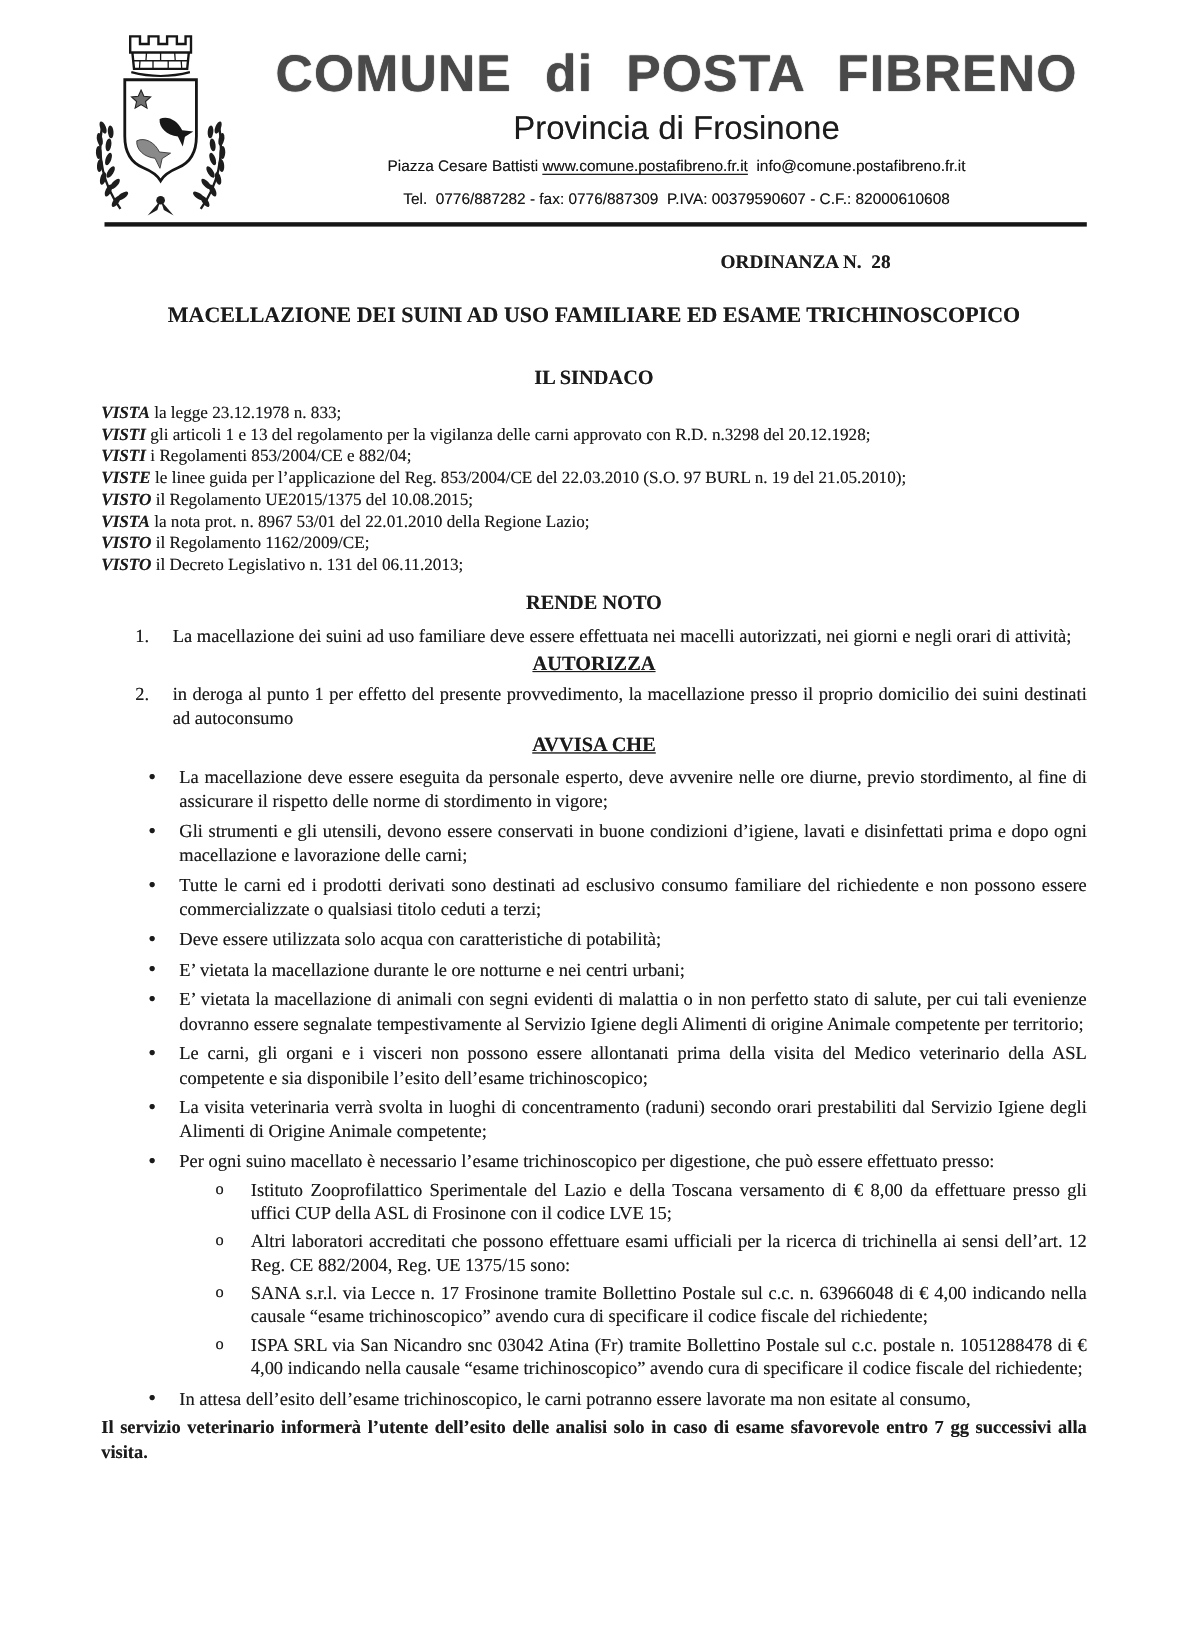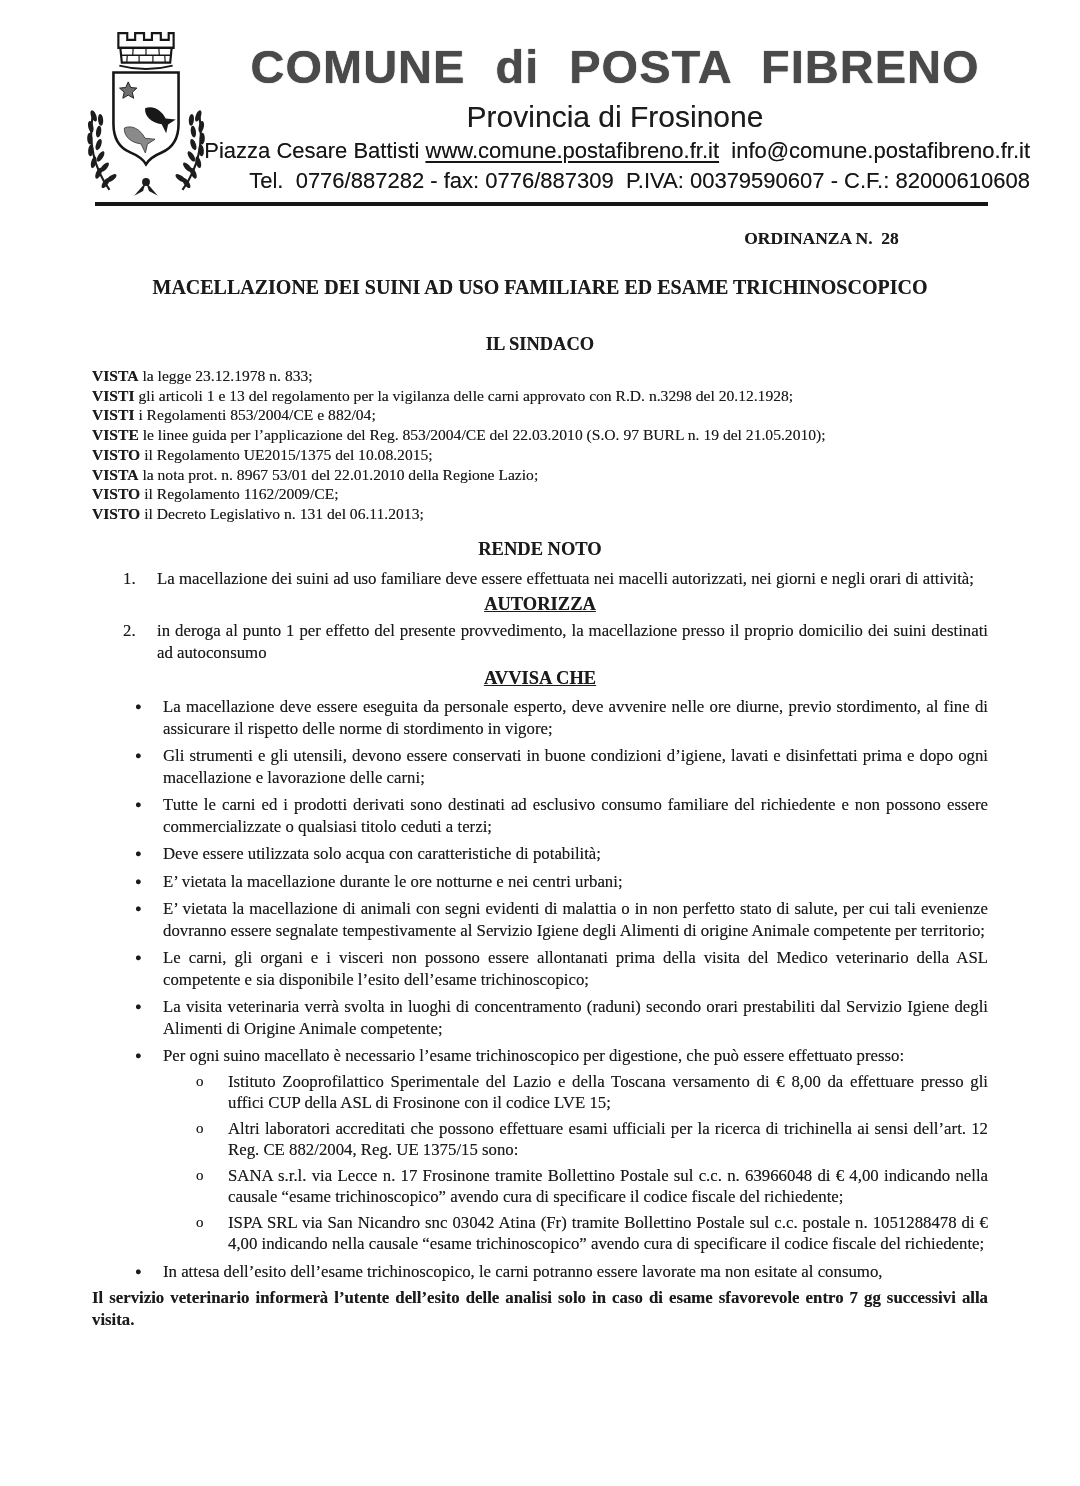--- a/index.html
+++ b/index.html
@@ -21,33 +21,33 @@
     font-family:"Liberation Sans",sans-serif;
   }
   .muni{
     font-size:47px;font-weight:bold;
     letter-spacing:1px;word-spacing:16px;
     color:#4a4a4a;
     text-shadow:0 0 1px #2c2c2c;
     line-height:50px;
   }
   .prov{font-size:30px;margin-top:9px;color:#1c1c1c;line-height:32px;}
-  .contact{font-size:22px;margin-top:5px;line-height:25px;color:#161616;white-space:pre-wrap;text-align:right;}
+  .contact{font-size:14px;margin-top:5px;line-height:25px;color:#161616;white-space:pre-wrap;}
   .contact .url{text-decoration:underline;text-underline-offset:3px;}
   .rule{margin:9px 92px 0 95px;border-top:4px solid #161616;}
   
   .main{padding:0 92px;}
-  .ord-number{margin-top:22px;padding-left:563px;font-weight:bold;font-size:17.5px;white-space:pre-wrap;text-align:center;}
+  .ord-number{margin-top:22px;padding-left:563px;font-weight:bold;font-size:17.5px;white-space:pre-wrap;}
   .doc-title{margin-top:27px;text-align:center;font-weight:bold;font-size:20px;line-height:23px;}
   .sec-head{text-align:center;font-weight:bold;font-size:18.5px;line-height:23px;}
   .mt-sindaco{margin-top:34px;}
   .mt-rende{margin-top:14px;}
   .mt-small{margin-top:4px;text-decoration:underline;}
   .recitals{margin-top:10px;font-size:15.6px;line-height:19.7px;}
-  .recital b{font-weight:bold;}
+  .recital b{font-weight:bold;font-style:italic;}
   .body-text{font-size:16.8px;line-height:21.5px;}
   .num-item{display:flex;margin-top:7px;}
   .num-item .no{flex:0 0 34px;margin-left:31px;}
   .num-item .txt{flex:1;text-align:justify;}
   .bullet{display:flex;margin-top:6px;}
   .bullet .mk{flex:0 0 28px;margin-left:43px;font-size:11px;line-height:21.5px;}
   .bullet .txt{flex:1;text-align:justify;}
   .sub-bullet{display:flex;margin-top:4px;}
   .sub-bullet .mk{flex:0 0 32px;margin-left:104px;font-size:15px;line-height:21.5px;}
   .sub-bullet .txt{flex:1;text-align:justify;}

